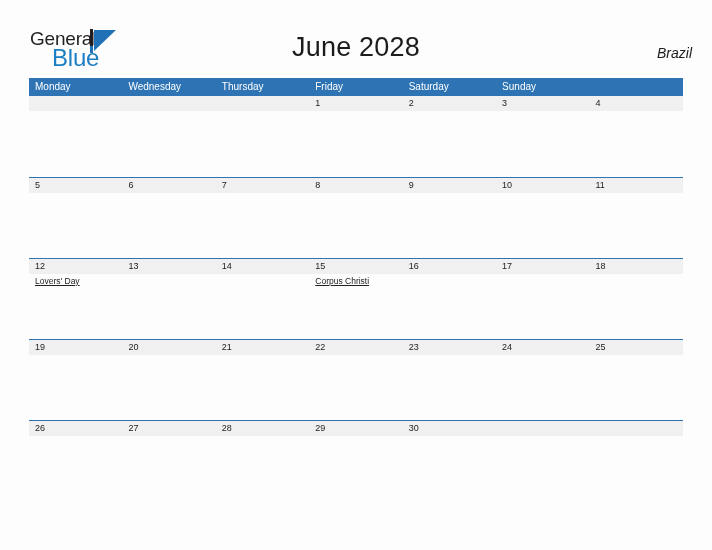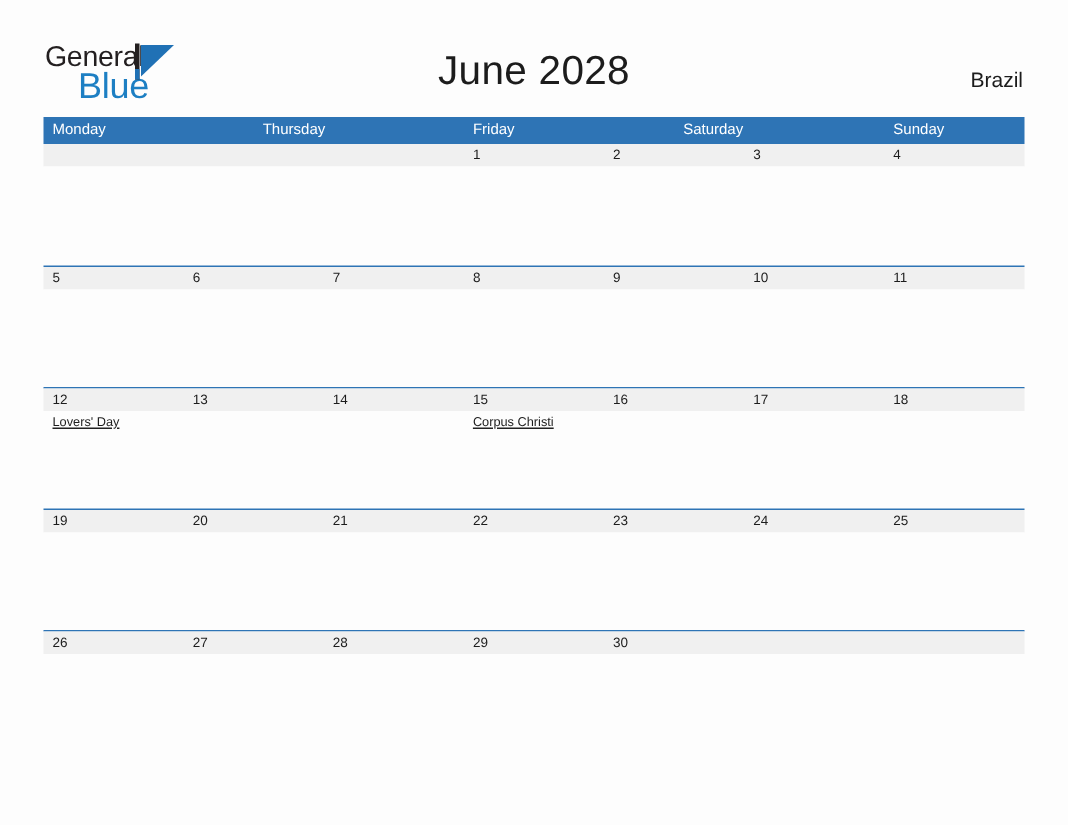--- a/index.html
+++ b/index.html
@@ -100,42 +100,42 @@
     text-align: center;
     font-size: 27px;
     font-weight: normal;
     color: #1c1c1c;
     letter-spacing: 0.2px;
   }
 
   
   .country {
     position: absolute;
-    right: 30px;
+    right: 20px;
     top: 45px;
     font-size: 14px;
     color: #1c1c1c;
     text-align: left;
     white-space: nowrap;
+    font-style: italic;
   }
 
   
   .calendar {
     position: absolute;
     left: 29px;
     top: 78px;
     width: 654px;
   }
 
   .weekday-row {
     display: flex;
     width: 654px;
     height: 18px;
     background: #2e74b5;
-    justify-content: space-between;
   }
   .weekday-cell {
     width: 93.43px;
     height: 18px;
     line-height: 18px;
     color: #ffffff;
     font-size: 10px;
     padding-left: 6px;
     box-sizing: border-box;
     white-space: nowrap;
@@ -208,20 +208,21 @@
     <div class="cal-title">June 2028</div>
 
     <div class="country">Brazil</div>
 
   </div>
 
   <div class="calendar">
 
     <div class="weekday-row">
       <div class="weekday-cell">Monday</div>
+      <div class="weekday-cell">Wednesday</div>
       <div class="weekday-cell">Thursday</div>
       <div class="weekday-cell">Friday</div>
       <div class="weekday-cell">Saturday</div>
       <div class="weekday-cell">Sunday</div>
     </div>
 
     <div class="week-row first">
       <div class="date-band">
         <div class="date-cell"></div>
         <div class="date-cell"></div>

